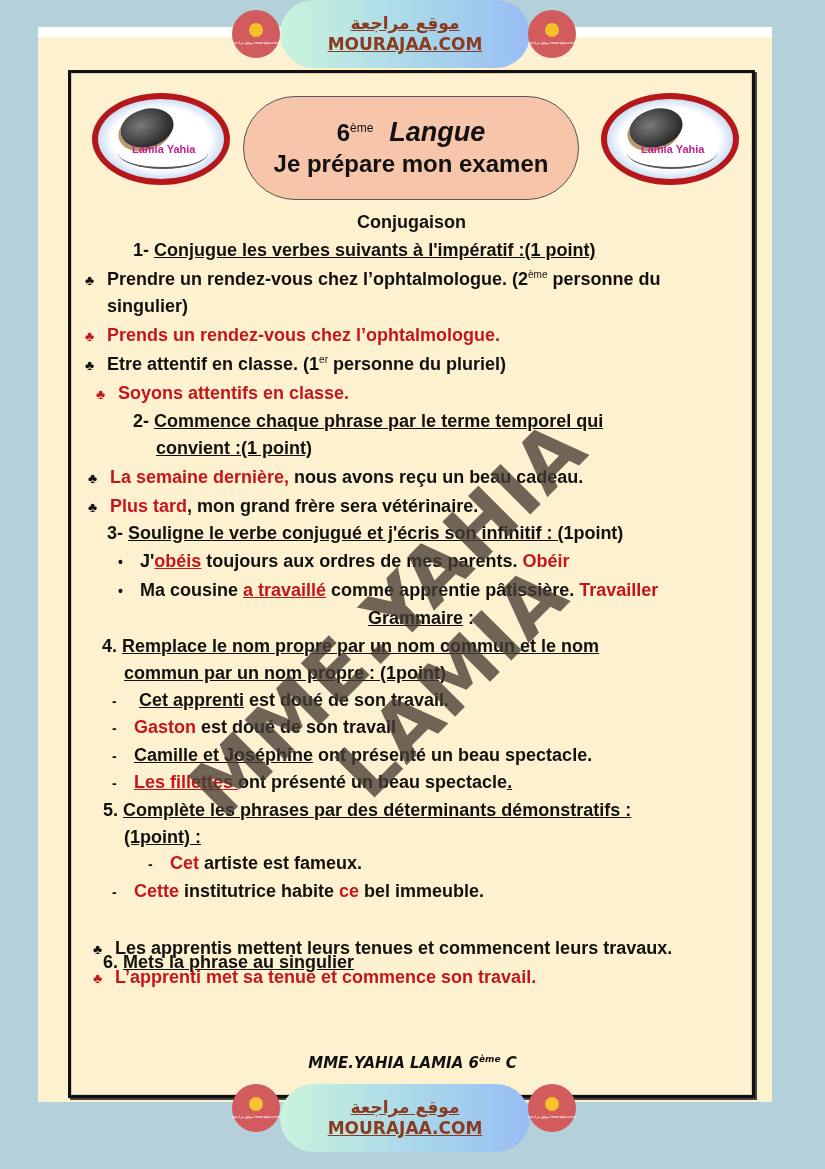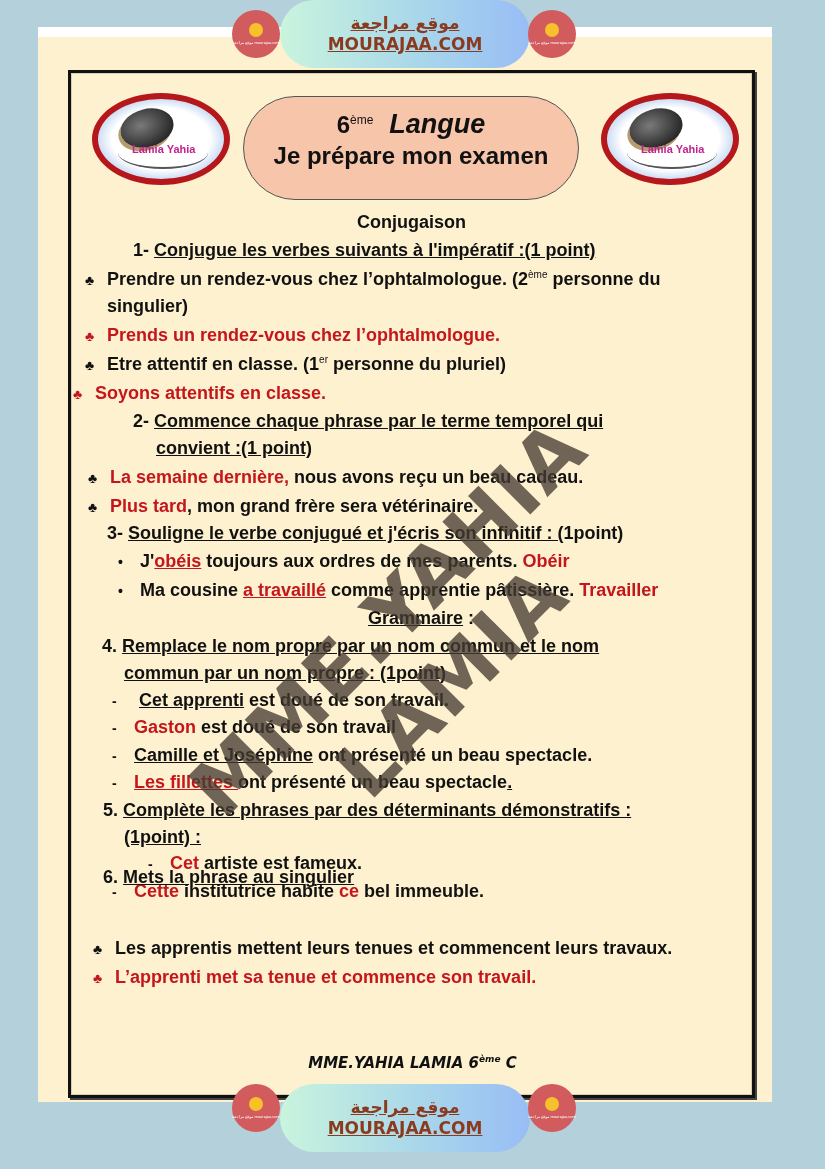--- a/index.html
+++ b/index.html
@@ -10,21 +10,21 @@
   .banner .ar{font-family:"DejaVu Sans",sans-serif;font-weight:bold;color:#8a3b1f;font-size:17px;text-decoration:underline;line-height:20px;}
   .banner .en{font-family:"DejaVu Sans",sans-serif;font-weight:bold;color:#8a3b1f;font-size:17px;text-decoration:underline;line-height:22px;}
   .badge{position:absolute;width:48px;height:48px;border-radius:50%;background:#d25b5e;display:flex;flex-direction:column;align-items:center;justify-content:center;}
   .badge .dot{width:14px;height:14px;border-radius:50%;background:#f6c12a;}
   .badge .tiny{color:#fff;font-size:4px;line-height:5px;margin-top:3px;}
   .logo{position:absolute;width:138px;height:92px;border-radius:50%;border:6px solid #b5171b;background:radial-gradient(ellipse at center,#fff 55%,#cfdff5 70%,#9ab3df 100%);box-sizing:border-box;overflow:hidden;}
   .logo .disc{position:absolute;left:22px;top:10px;width:54px;height:38px;border-radius:50%;background:radial-gradient(ellipse at 40% 40%,#7a7a7a,#2b2b2b 70%);transform:rotate(-15deg);box-shadow:-3px 3px 0 #b99a6a;}
   .logo .nm{position:absolute;left:34px;top:44px;font-size:11px;font-weight:bold;color:#c2238f;}
   .logo .ant{position:absolute;left:20px;top:38px;width:90px;height:30px;border-bottom:2px solid #555;border-radius:0 0 50% 50%;}
   .title-pill{position:absolute;left:243px;top:96px;width:336px;height:104px;border-radius:52px;background:#f6c5aa;border:1px solid #555;box-sizing:border-box;text-align:center;}
-  .title-pill .l1{margin-top:12px;font-size:24px;font-weight:bold;color:#111;}
+  .title-pill .l1{margin-top:20px;font-size:24px;font-weight:bold;color:#111;}
   .title-pill .l1 sup{font-size:12px;font-weight:normal;}
   .title-pill .l1 i{margin-left:16px;font-size:27px;}
   .title-pill .l2{font-size:24px;font-weight:bold;color:#111;margin-top:2px;}
   .line{position:absolute;font-size:18px;font-weight:bold;color:#111;white-space:nowrap;font-family:"Liberation Sans",sans-serif;}
   .red{color:#c4161c;}
   .u{text-decoration:underline;}
   .center{text-align:center;}
   .sup{font-size:10px;vertical-align:super;font-weight:normal;}
   .club{display:inline-block;width:22px;font-size:14px;}
   .footer-sig{position:absolute;left:0;width:100%;top:1054px;text-align:center;font-style:italic;font-weight:bold;font-size:15px;font-family:"DejaVu Sans",sans-serif;color:#111;}
@@ -72,21 +72,21 @@
 <div class="line" style="left:85px;top:269px;">
   <span class="club">♣</span><span>Prendre un rendez-vous chez l’ophtalmologue. (2</span><span class="sup">ème</span><span> personne du</span>
 </div>
 <div class="line" style="left:107px;top:296px;">singulier)</div>
 <div class="line red" style="left:85px;top:325px;">
   <span class="club">♣</span><span>Prends un rendez-vous chez l’ophtalmologue.</span>
 </div>
 <div class="line" style="left:85px;top:354px;">
   <span class="club">♣</span><span>Etre attentif en classe. (1</span><span class="sup">er</span><span> personne du pluriel)</span>
 </div>
-<div class="line red" style="left:73px;top:383px;">
+<div class="line red" style="left:96px;top:383px;">
   <span class="club">♣</span><span>Soyons attentifs en classe.</span>
 </div>
 
 <div class="line" style="left:133px;top:411px;">
   <span>2-</span> <span class="u">Commence chaque phrase par le terme temporel qui</span>
 </div>
 <div class="line u" style="left:156px;top:438px;">convient :(1 point)</div>
 <div class="line" style="left:88px;top:467px;">
   <span class="club">♣</span><span class="red">La semaine dernière,</span><span> nous avons reçu un beau cadeau.</span>
 </div>
@@ -128,21 +128,21 @@
   <span>5.</span> <span class="u">Complète les phrases par des déterminants démonstratifs :</span>
 </div>
 <div class="line u" style="left:124px;top:827px;">(1point) :</div>
 <div class="line" style="left:112px;top:853px;margin-left:36px;">
   <span class="club">-</span><span class="red">Cet</span><span> artiste est fameux.</span>
 </div>
 <div class="line" style="left:112px;top:881px;">
   <span class="club">-</span><span class="red">Cette</span><span> institutrice habite </span><span class="red">ce</span><span> bel immeuble.</span>
 </div>
 
-<div class="line" style="left:103px;top:867px;">
+<div class="line" style="left:103px;top:952px;">
   <span>6.</span> <span class="u">Mets la phrase au singulier</span>
 </div>
 <div class="line" style="left:93px;top:938px;">
   <span class="club">♣</span><span>Les apprentis mettent leurs tenues et commencent leurs travaux.</span>
 </div>
 <div class="line red" style="left:93px;top:967px;">
   <span class="club">♣</span><span>L’apprenti met sa tenue et commence son travail.</span>
 </div>
 
 <div class="footer-sig">

